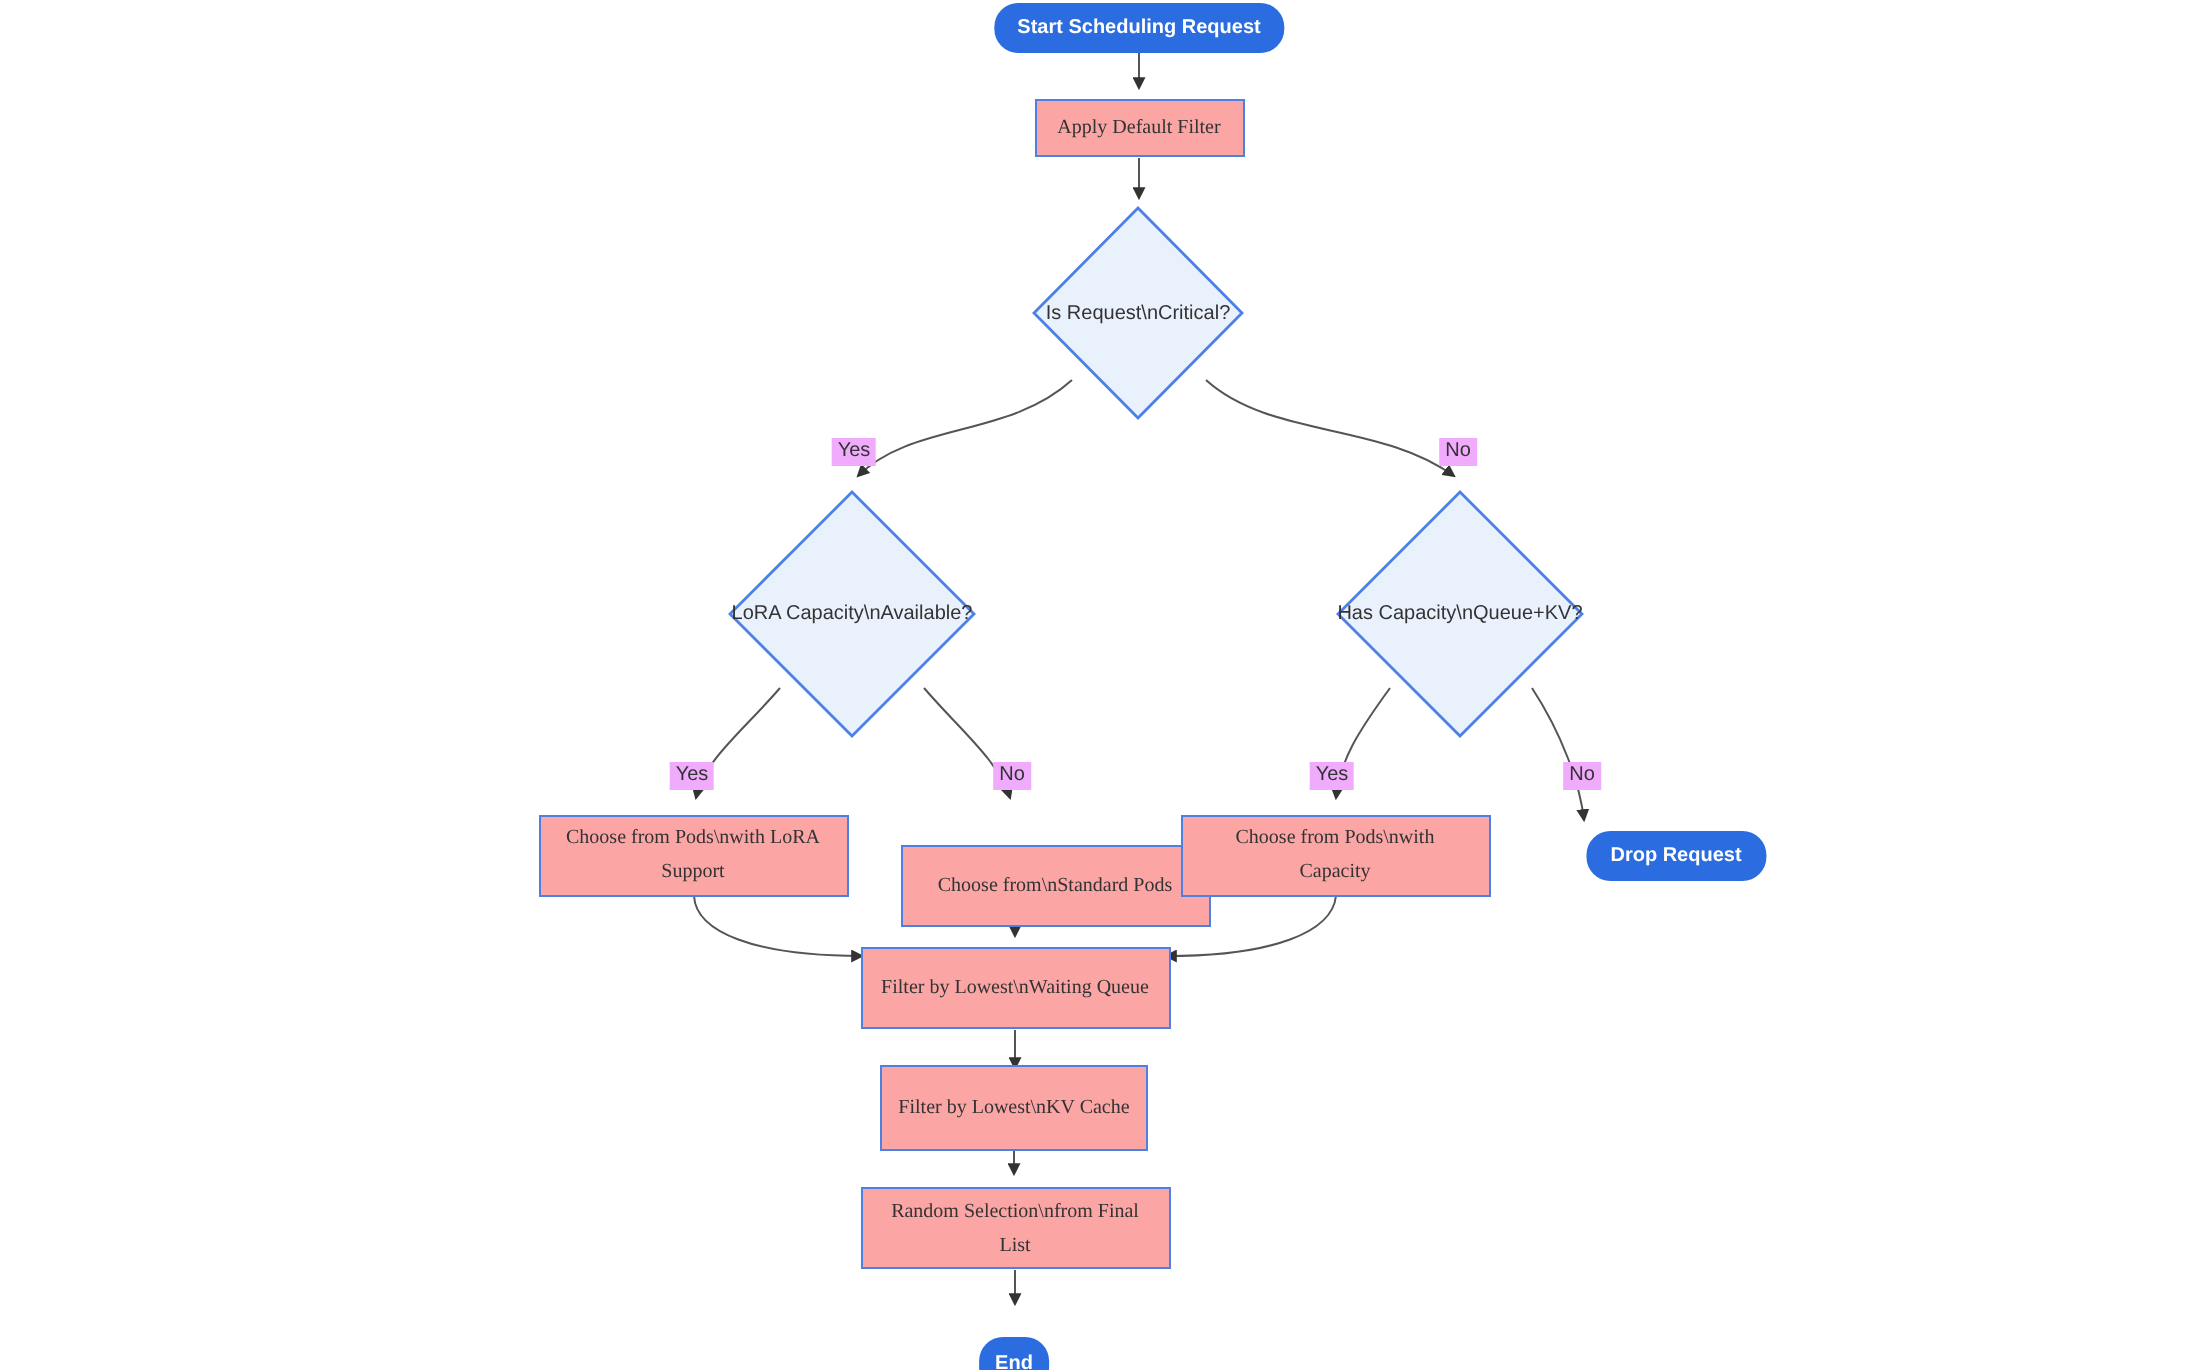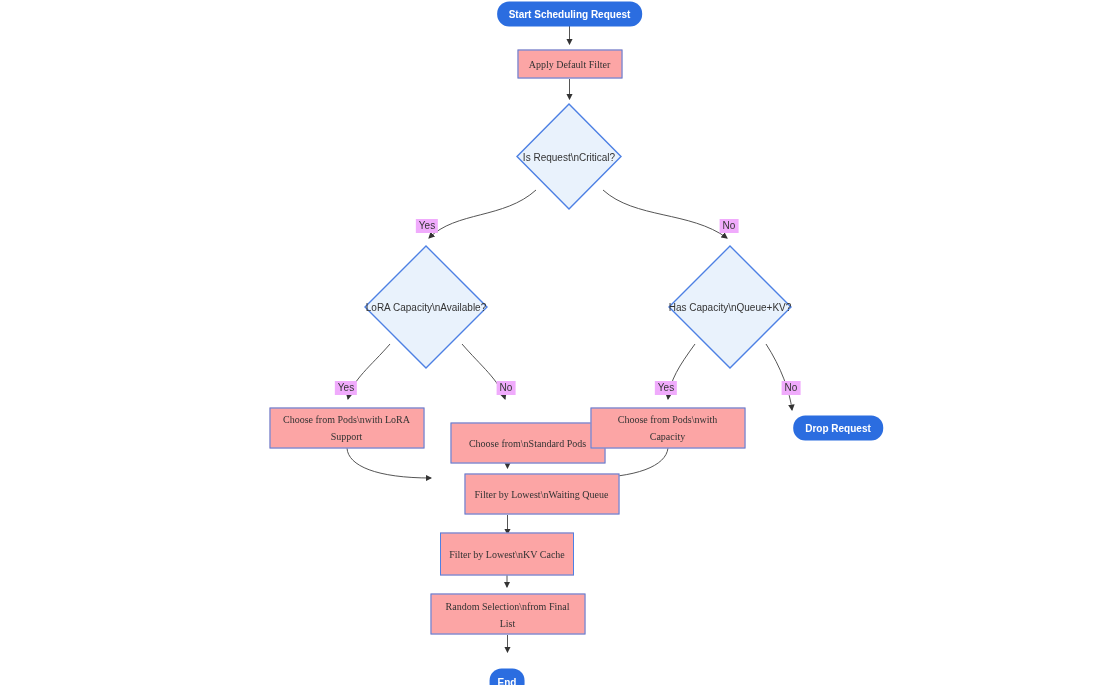--- a/index.html
+++ b/index.html
@@ -125,21 +125,21 @@
   </div>
 
   <div class="node node-rect w135" style="left:507.5px; top:443px;margin-left:20px;">
     <span>Choose from\nStandard Pods</span>
   </div>
 
   <div class="node node-rect w135" style="left:667.5px; top:427.5px;">
     <span>Choose from Pods\nwith Capacity</span>
   </div>
 
-  <div class="node node-rect w135" style="left:507.5px; top:494px;margin-left:34px;">
+  <div class="node node-rect w135" style="left:507.5px; top:494px;">
     <span>Filter by Lowest\nWaiting Queue</span>
   </div>
 
   <div class="node node-rect nowrap" style="left:507px; top:554px; width:134px; height:43px;">
     <span>Filter by Lowest\nKV Cache</span>
   </div>
 
   <div class="node node-rect w135" style="left:507.5px; top:614px;align-items:center;">
     <span>Random Selection\nfrom Final List</span>
   </div>

